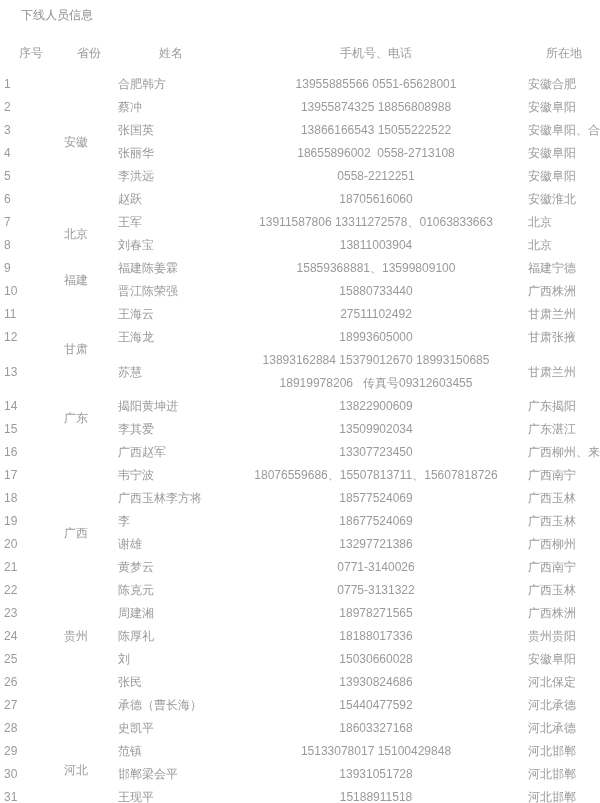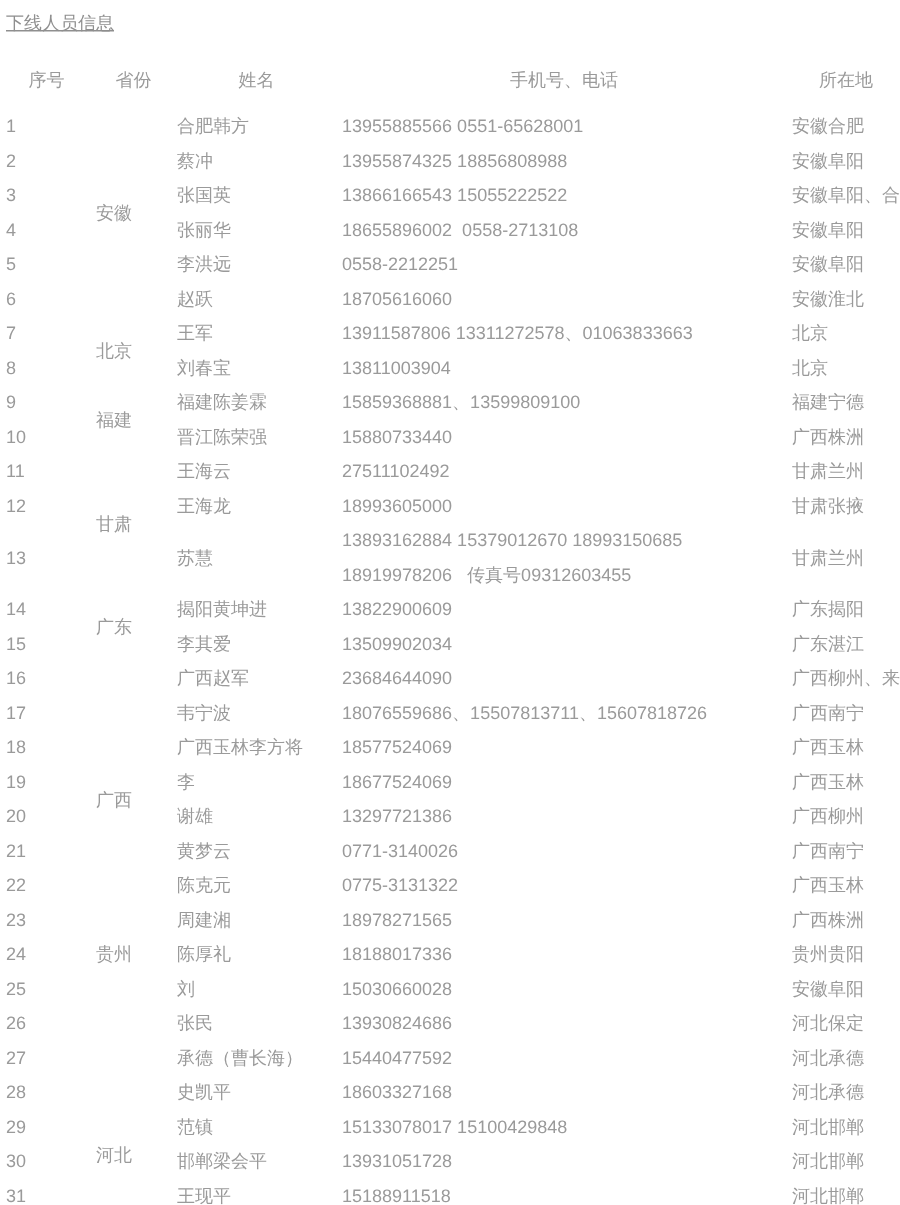--- a/index.html
+++ b/index.html
@@ -11,25 +11,24 @@
     position: relative;
     width: 600px;
     height: 803px;
     overflow: hidden;
     font-family: "Liberation Sans", sans-serif;
     font-size: 12px;
     color: #9a9a9a;
   }
   .page-title {
     position: absolute;
-    left: 4px;
+    left: 21px;
     top: 8px;
     line-height: 14px;
     color: #8f8f8f;
-    text-decoration: underline;
   }
   table.personnel {
     position: absolute;
     top: 42px;
     left: 0;
     width: 600px;
     border-collapse: collapse;
     table-layout: fixed;
   }
   col.c-serial   { width: 58px; }
@@ -58,21 +57,21 @@
     vertical-align: middle;
     white-space: pre;
     overflow: hidden;
   }
   td.province-cell { padding-left: 6px; }
   td.va-bottom {
     vertical-align: bottom;
     padding-bottom: 27px;
   }
   tr.tall td { height: 46px; }
-  td.phone-cell div { line-height: 23px; }
+  td.phone-cell div { line-height: 23px; text-align: center; }
 </style>
 </head>
 <body>
 
 <div class="page-title">下线人员信息</div>
 
 <table class="personnel">
   <colgroup>
     <col class="c-serial">
     <col class="c-province">
@@ -182,21 +181,21 @@
       <tr>
         <td class="serial-cell">15</td>
         <td class="name-cell">李其爱</td>
         <td class="phone-cell"><div>13509902034</div></td>
         <td class="location-cell">广东湛江</td>
       </tr>
       <tr>
         <td class="serial-cell">16</td>
         <td class="province-cell" rowspan="8">广西</td>
         <td class="name-cell">广西赵军</td>
-        <td class="phone-cell"><div>23684644090</div></td>
+        <td class="phone-cell"><div>13307723450</div></td>
         <td class="location-cell">广西柳州、来</td>
       </tr>
       <tr>
         <td class="serial-cell">17</td>
         <td class="name-cell">韦宁波</td>
         <td class="phone-cell"><div>18076559686、15507813711、15607818726</div></td>
         <td class="location-cell">广西南宁</td>
       </tr>
       <tr>
         <td class="serial-cell">18</td>

